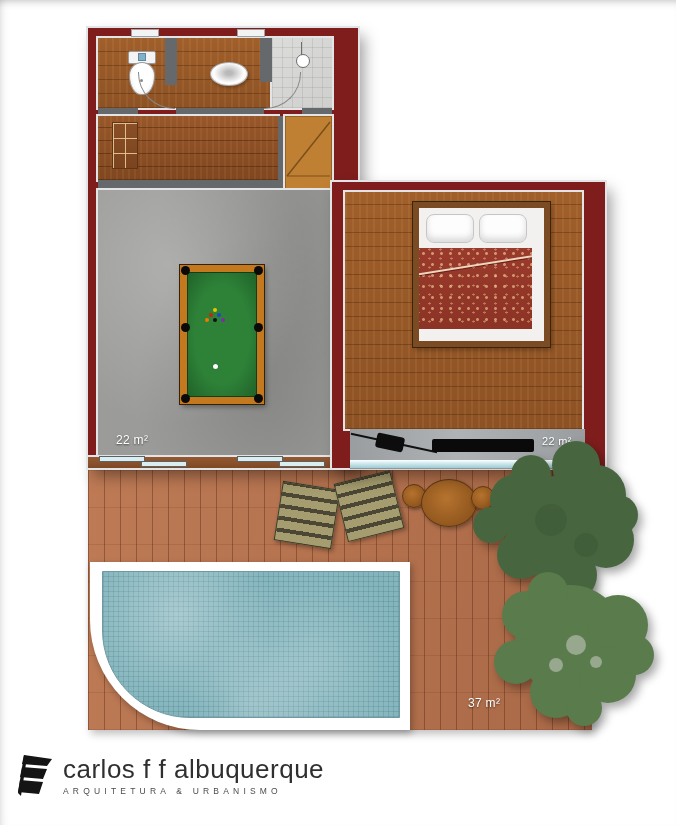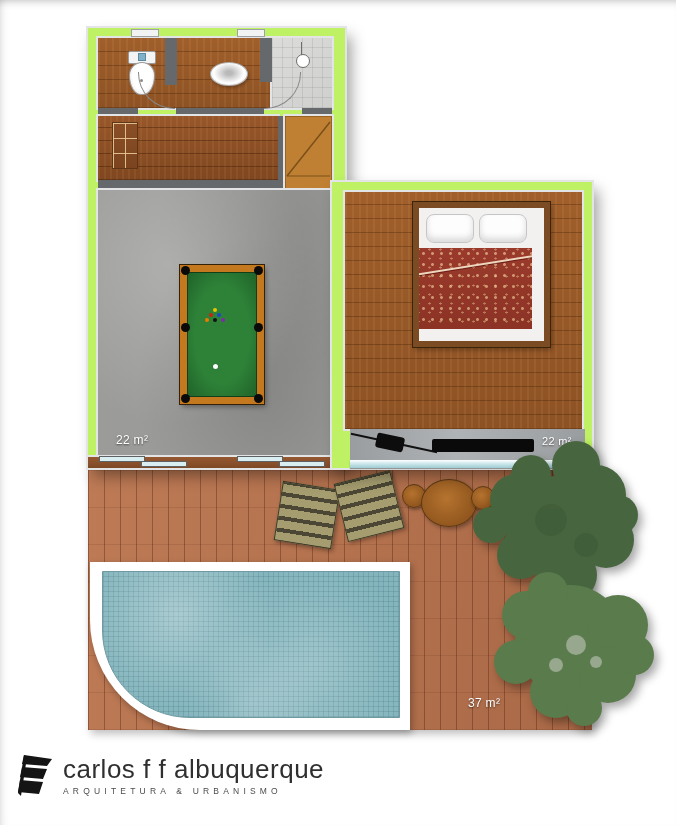--- a/index.html
+++ b/index.html
@@ -50,22 +50,22 @@
     position:absolute;width:22px;height:22px;border-radius:50%;
     background:radial-gradient(circle at 42% 38%, #b5732e, #8a501b 85%);
     border:1px solid #5e3a14;box-shadow:1px 2px 3px rgba(0,0,0,.35);
   }
   .stool.s1{left:314px;top:16px;}
   .stool.s2{left:383px;top:18px;}
   .area-label{color:#ffffff;font-size:12px;text-shadow:0 1px 2px rgba(0,0,0,.55);letter-spacing:.3px;}
   .deck-label{position:absolute;left:380px;top:228px;}
 
   
-  .wing{position:absolute;background:#bef264;
-        box-shadow:0 0 0 2px #e3e4e5, 6px 8px 14px rgba(0,0,0,.38);}
+  .wing{position:absolute;background:#7f1d1d;
+        box-shadow:0 0 0 2px #e3e4e5, 6px 8px 14px rgba(0,0,0,.38);padding-left:13px;}
   .wing-left{left:0;top:0;width:257px;height:440px;}
   .wing-right{left:244px;top:154px;width:260px;height:286px;}
   .room{position:absolute;box-shadow:0 0 0 2px #e3e4e5;}
   .wall{position:absolute;background:#66696b;}
 
   .wood{
     background:
       repeating-linear-gradient(0deg, rgba(55,22,0,.30) 0 1px, rgba(0,0,0,0) 1px 14px),
       repeating-linear-gradient(90deg, rgba(255,205,140,.08) 0 2px, rgba(0,0,0,0) 2px 7px),
       linear-gradient(#a05f2b,#8d5224);

